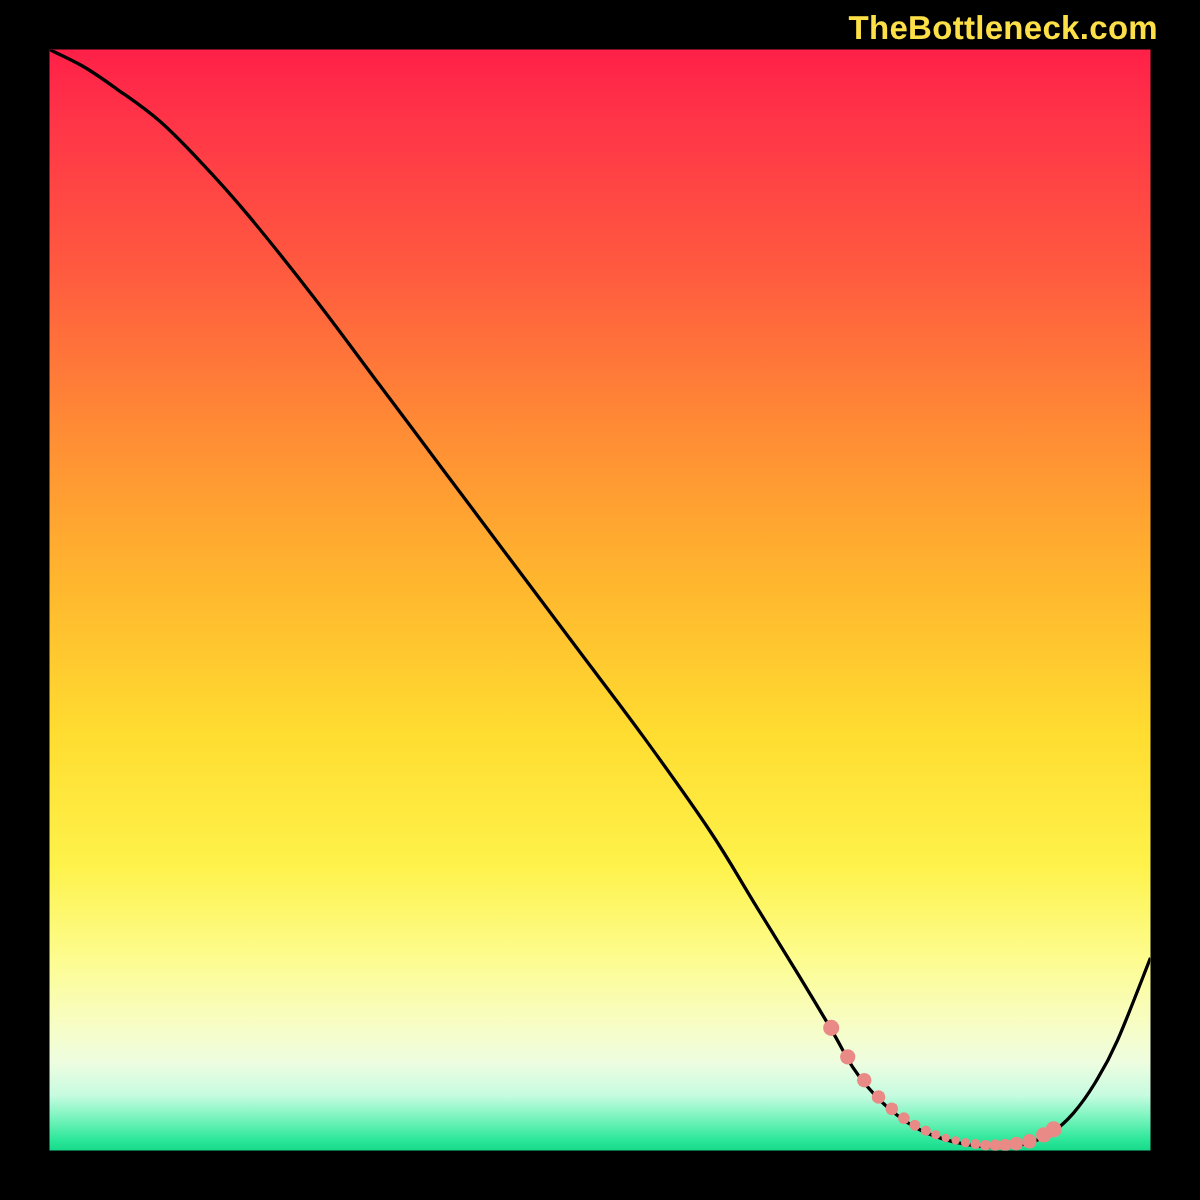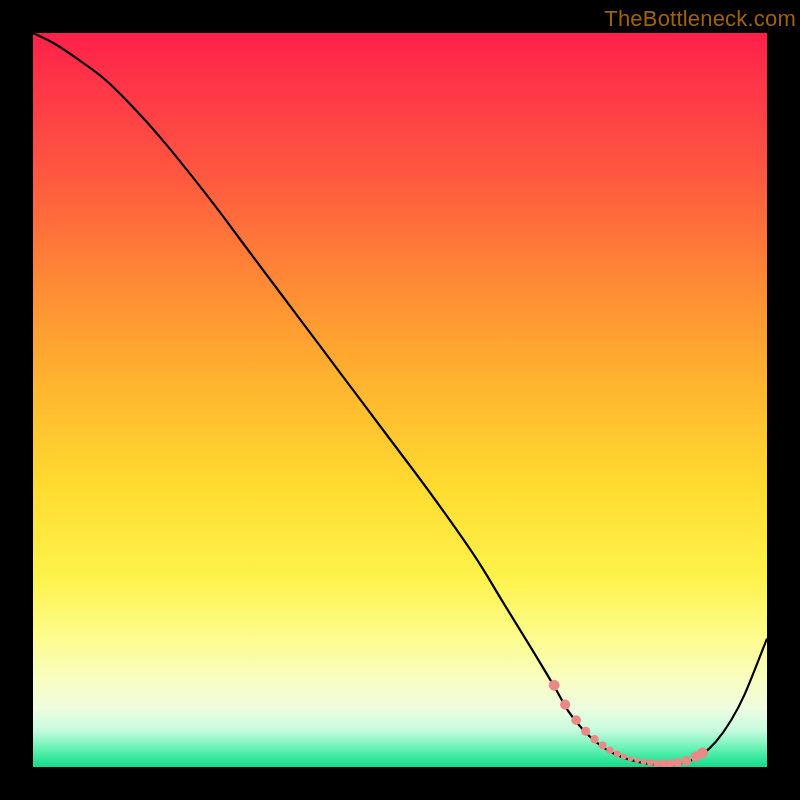--- a/index.html
+++ b/index.html
@@ -38,25 +38,25 @@
       #eefde0 92%,
       #c6fbe0 95%,
       #7af4be 97%,
       #2de79a 99%,
       #17da8a 100%
     );
   }
   .watermark {
     position: absolute;
     top: 6px;
-    right: 4px;
-    color: #a16207;
+    right: 28px;
+    color: #fde047;
     font-size: 22px;
     letter-spacing: 0.2px;
-    font-weight: 400;
+    font-weight: 700;
     user-select: none;
   }
   svg.overlay {
     position: absolute;
     left: 0;
     top: 0;
     width: 734px;
     height: 734px;
   }
 </style>

